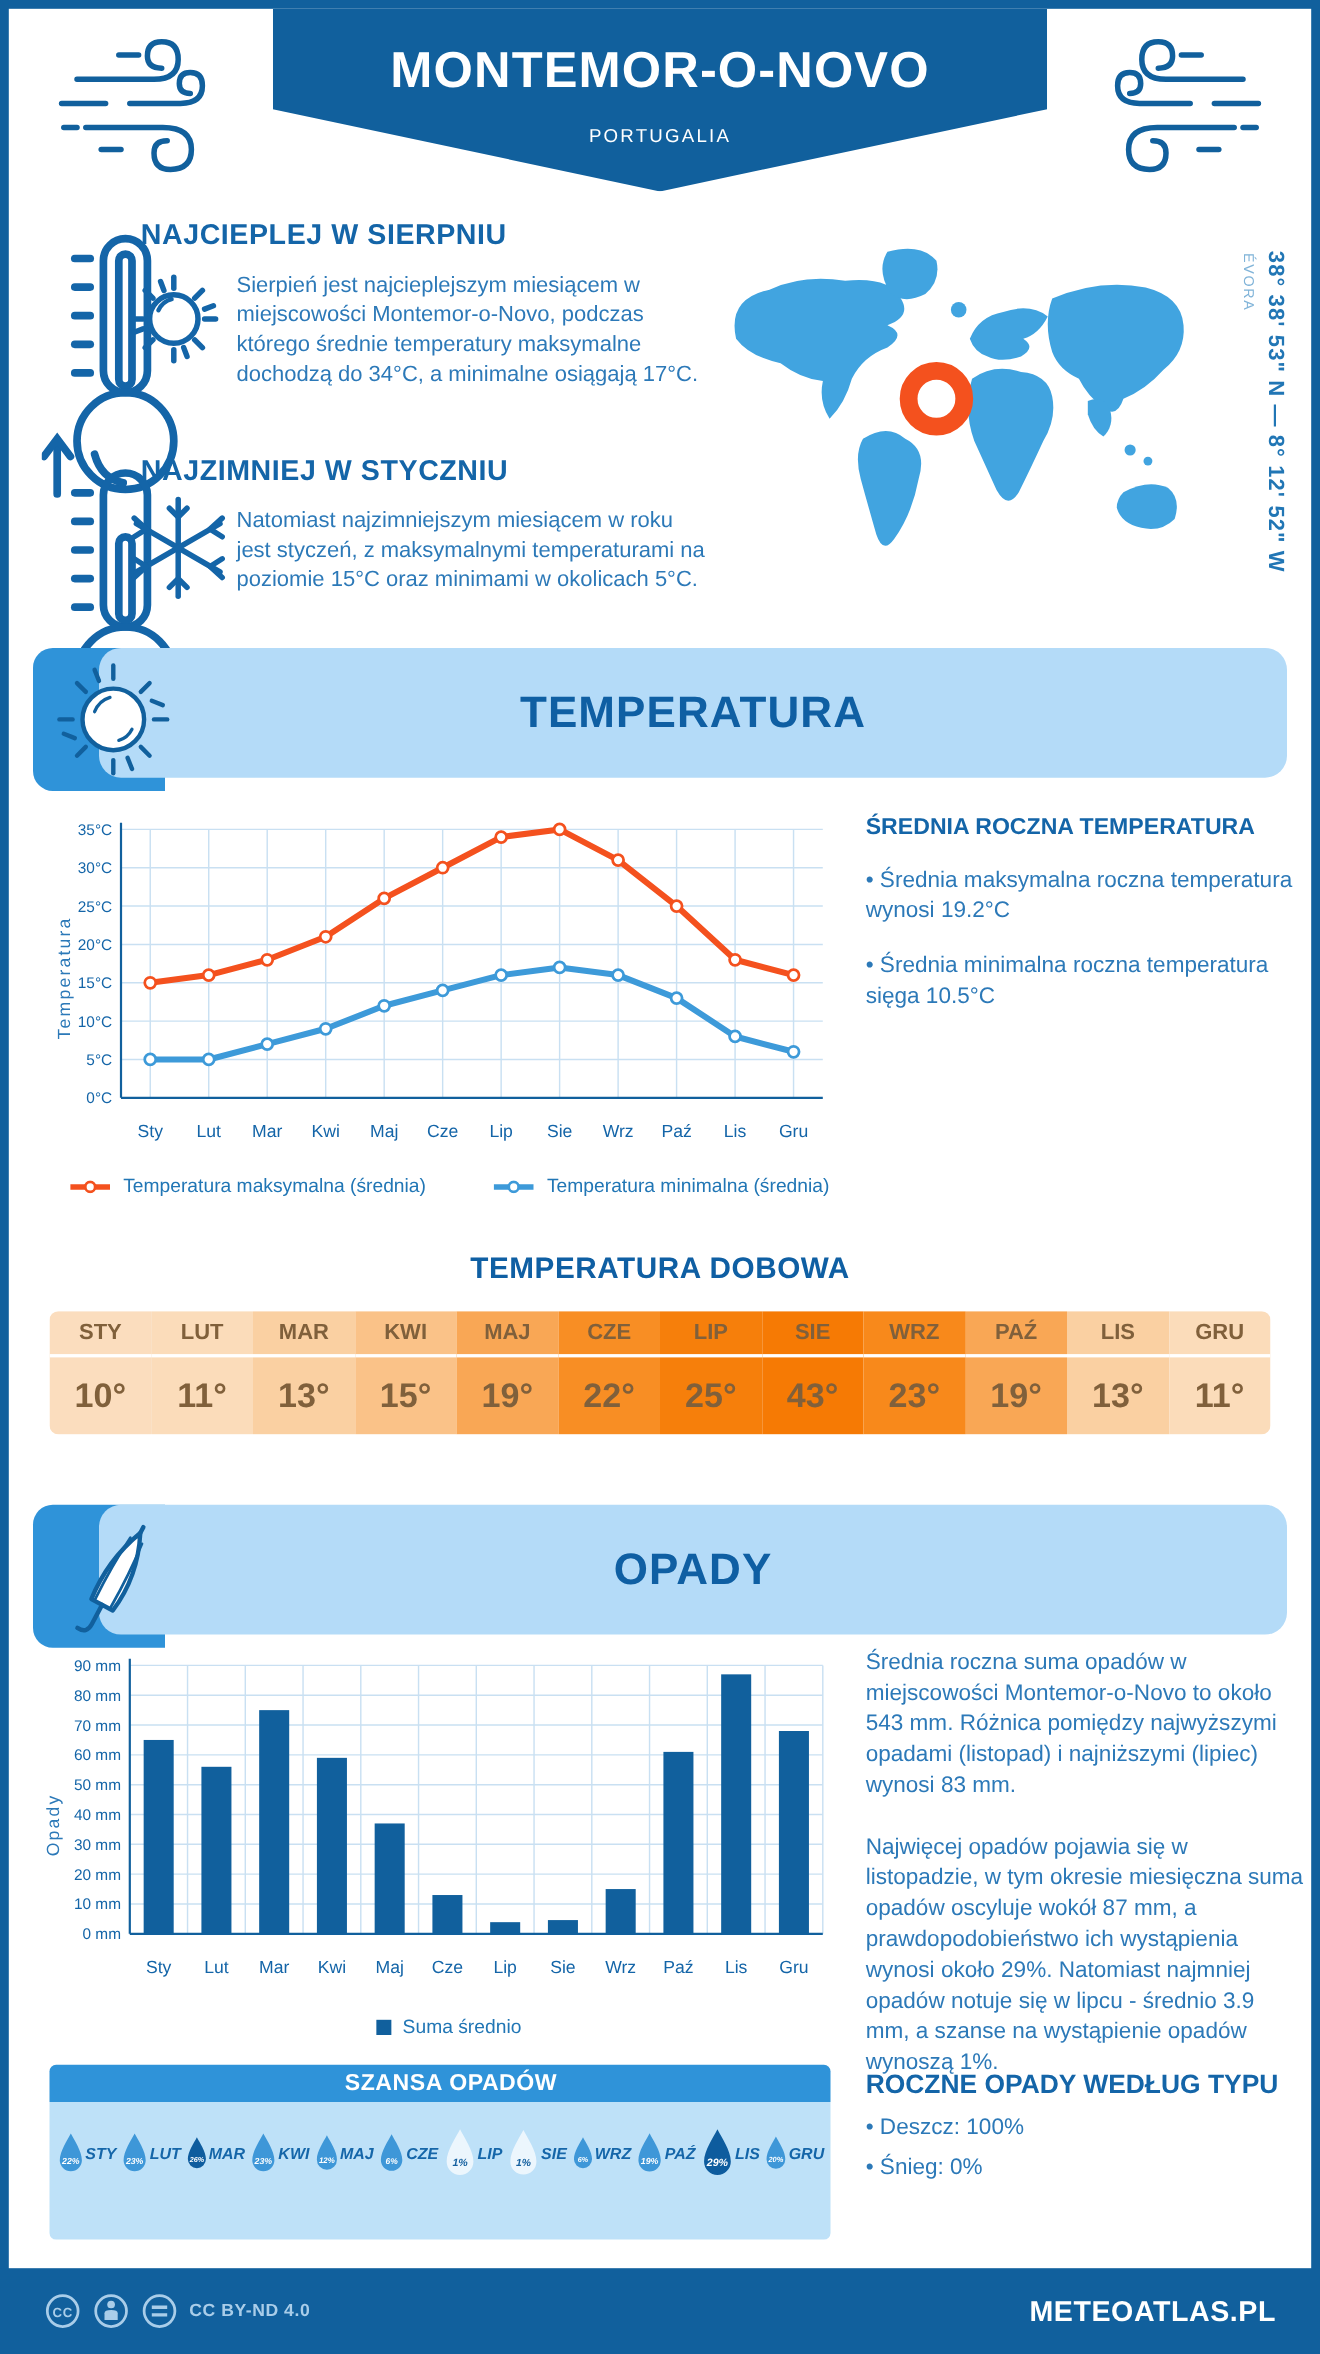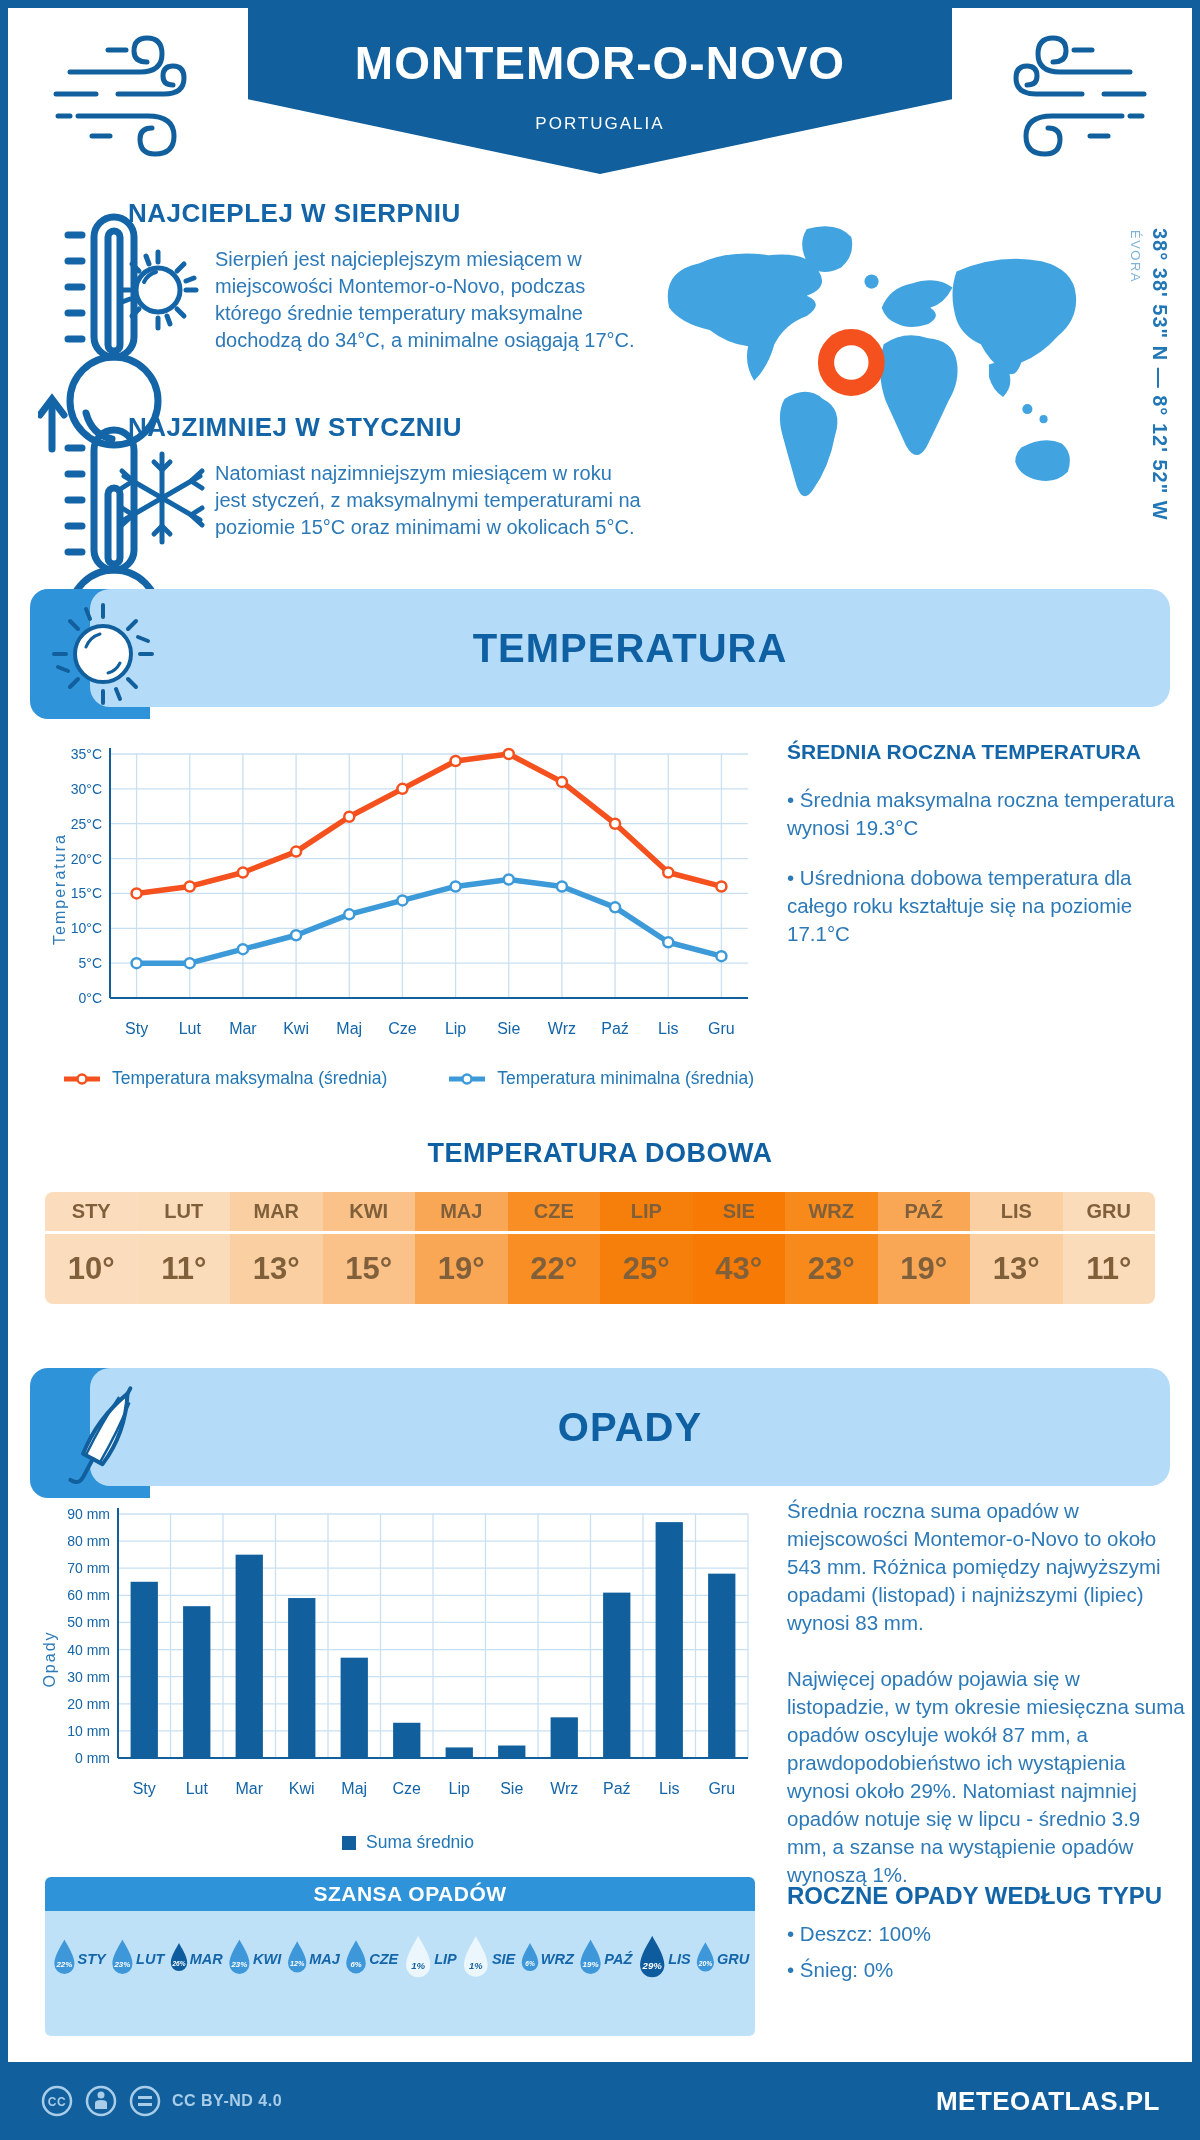--- a/index.html
+++ b/index.html
@@ -282,22 +282,22 @@
         <svg width="40" height="12" viewBox="0 0 40 12">
           <line x1="2" y1="6" x2="38" y2="6" stroke="#3D9AD9" stroke-width="5"></line>
           <circle cx="20" cy="6" r="4.5" fill="#fff" stroke="#3D9AD9" stroke-width="2.5"></circle>
         </svg>
         <span>Temperatura minimalna (średnia)</span>
       </div>
     </div>
 
   <div class="abs" style="left:787px;top:740px;width:395px">
     <div class="right-heading">ŚREDNIA ROCZNA TEMPERATURA</div>
-    <div class="bullet">• Średnia maksymalna roczna temperatura wynosi 19.3°C</div>
-    <div class="bullet">• Uśredniona dobowa temperatura dla całego roku kształtuje się na poziomie 17.1°C</div>
+    <div class="bullet">• Średnia maksymalna roczna temperatura wynosi 19.2°C</div>
+    <div class="bullet">• Średnia minimalna roczna temperatura sięga 10.5°C</div>
   </div>
 
   <div class="abs" id="dobowa-title">TEMPERATURA DOBOWA</div>
   <div class="abs" id="daily-table">
       <div class="day-col" style="background: rgb(251, 221, 190);">
         <div class="m">STY</div>
         <div class="v">10°</div>
       </div>
       <div class="day-col" style="background: rgb(251, 220, 186);">
         <div class="m">LUT</div>

